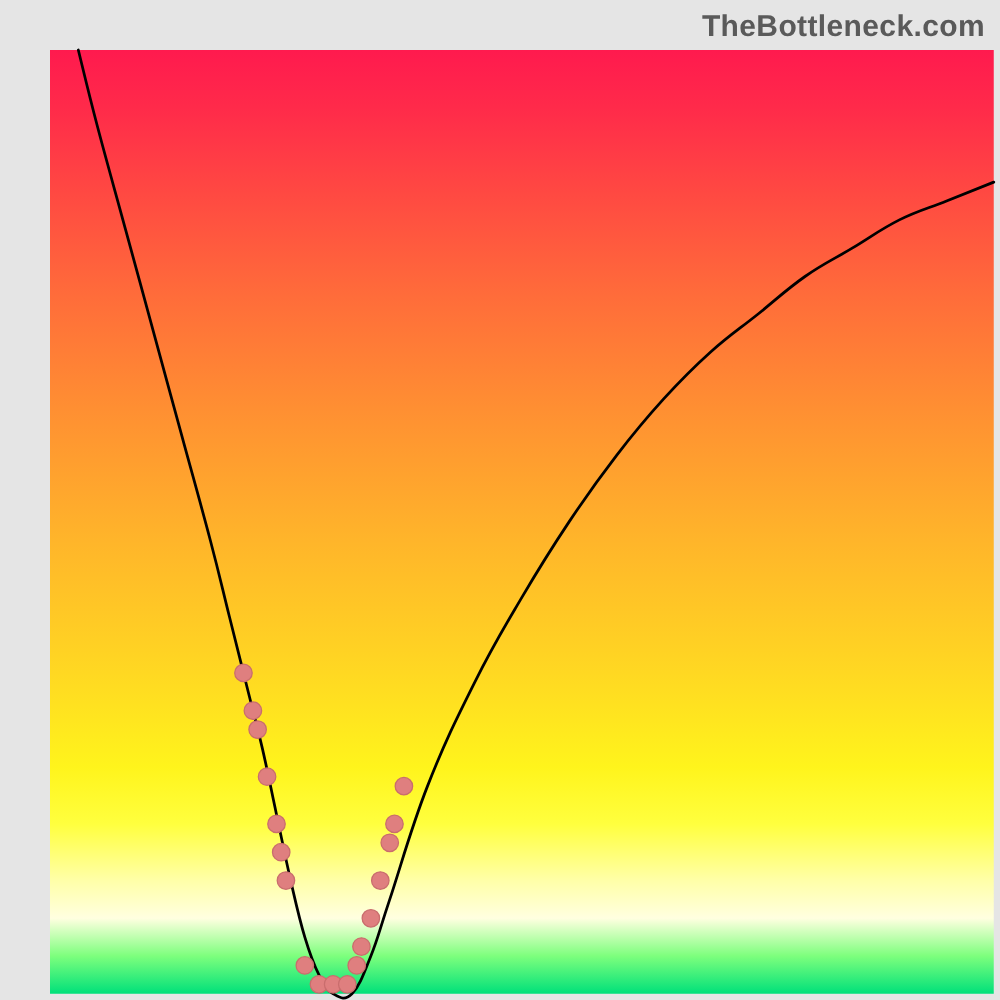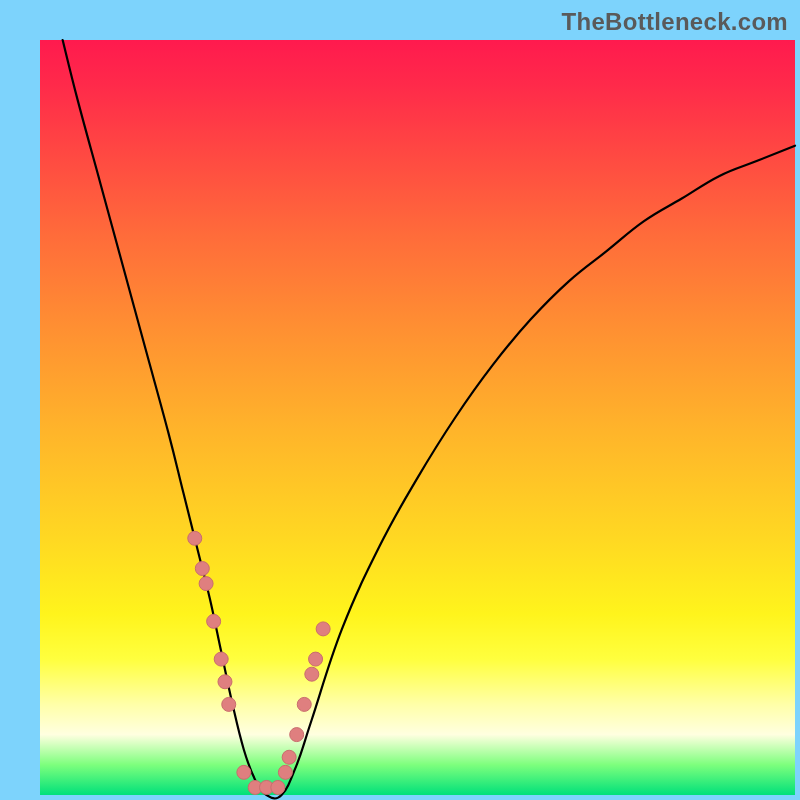--- a/index.html
+++ b/index.html
@@ -1,21 +1,21 @@
 <!DOCTYPE html>
 <html><head>
 <meta charset="utf-8">
 <style>
   * { margin: 0; padding: 0; box-sizing: border-box; }
   html, body { width: 800px; height: 800px; overflow: hidden; background: #000; }
   .container {
     width: 800px;
     height: 800px;
     position: relative;
-    background: #7dd3fc;
+    background: #e5e5e5;
   }
   .plot-area {
     position: absolute;
     left: 40px;
     top: 40px;
     width: 755px;
     height: 755px;
     background: linear-gradient(to bottom,
       #ff1a4e 0%,
       #ff2a4a 6%,

